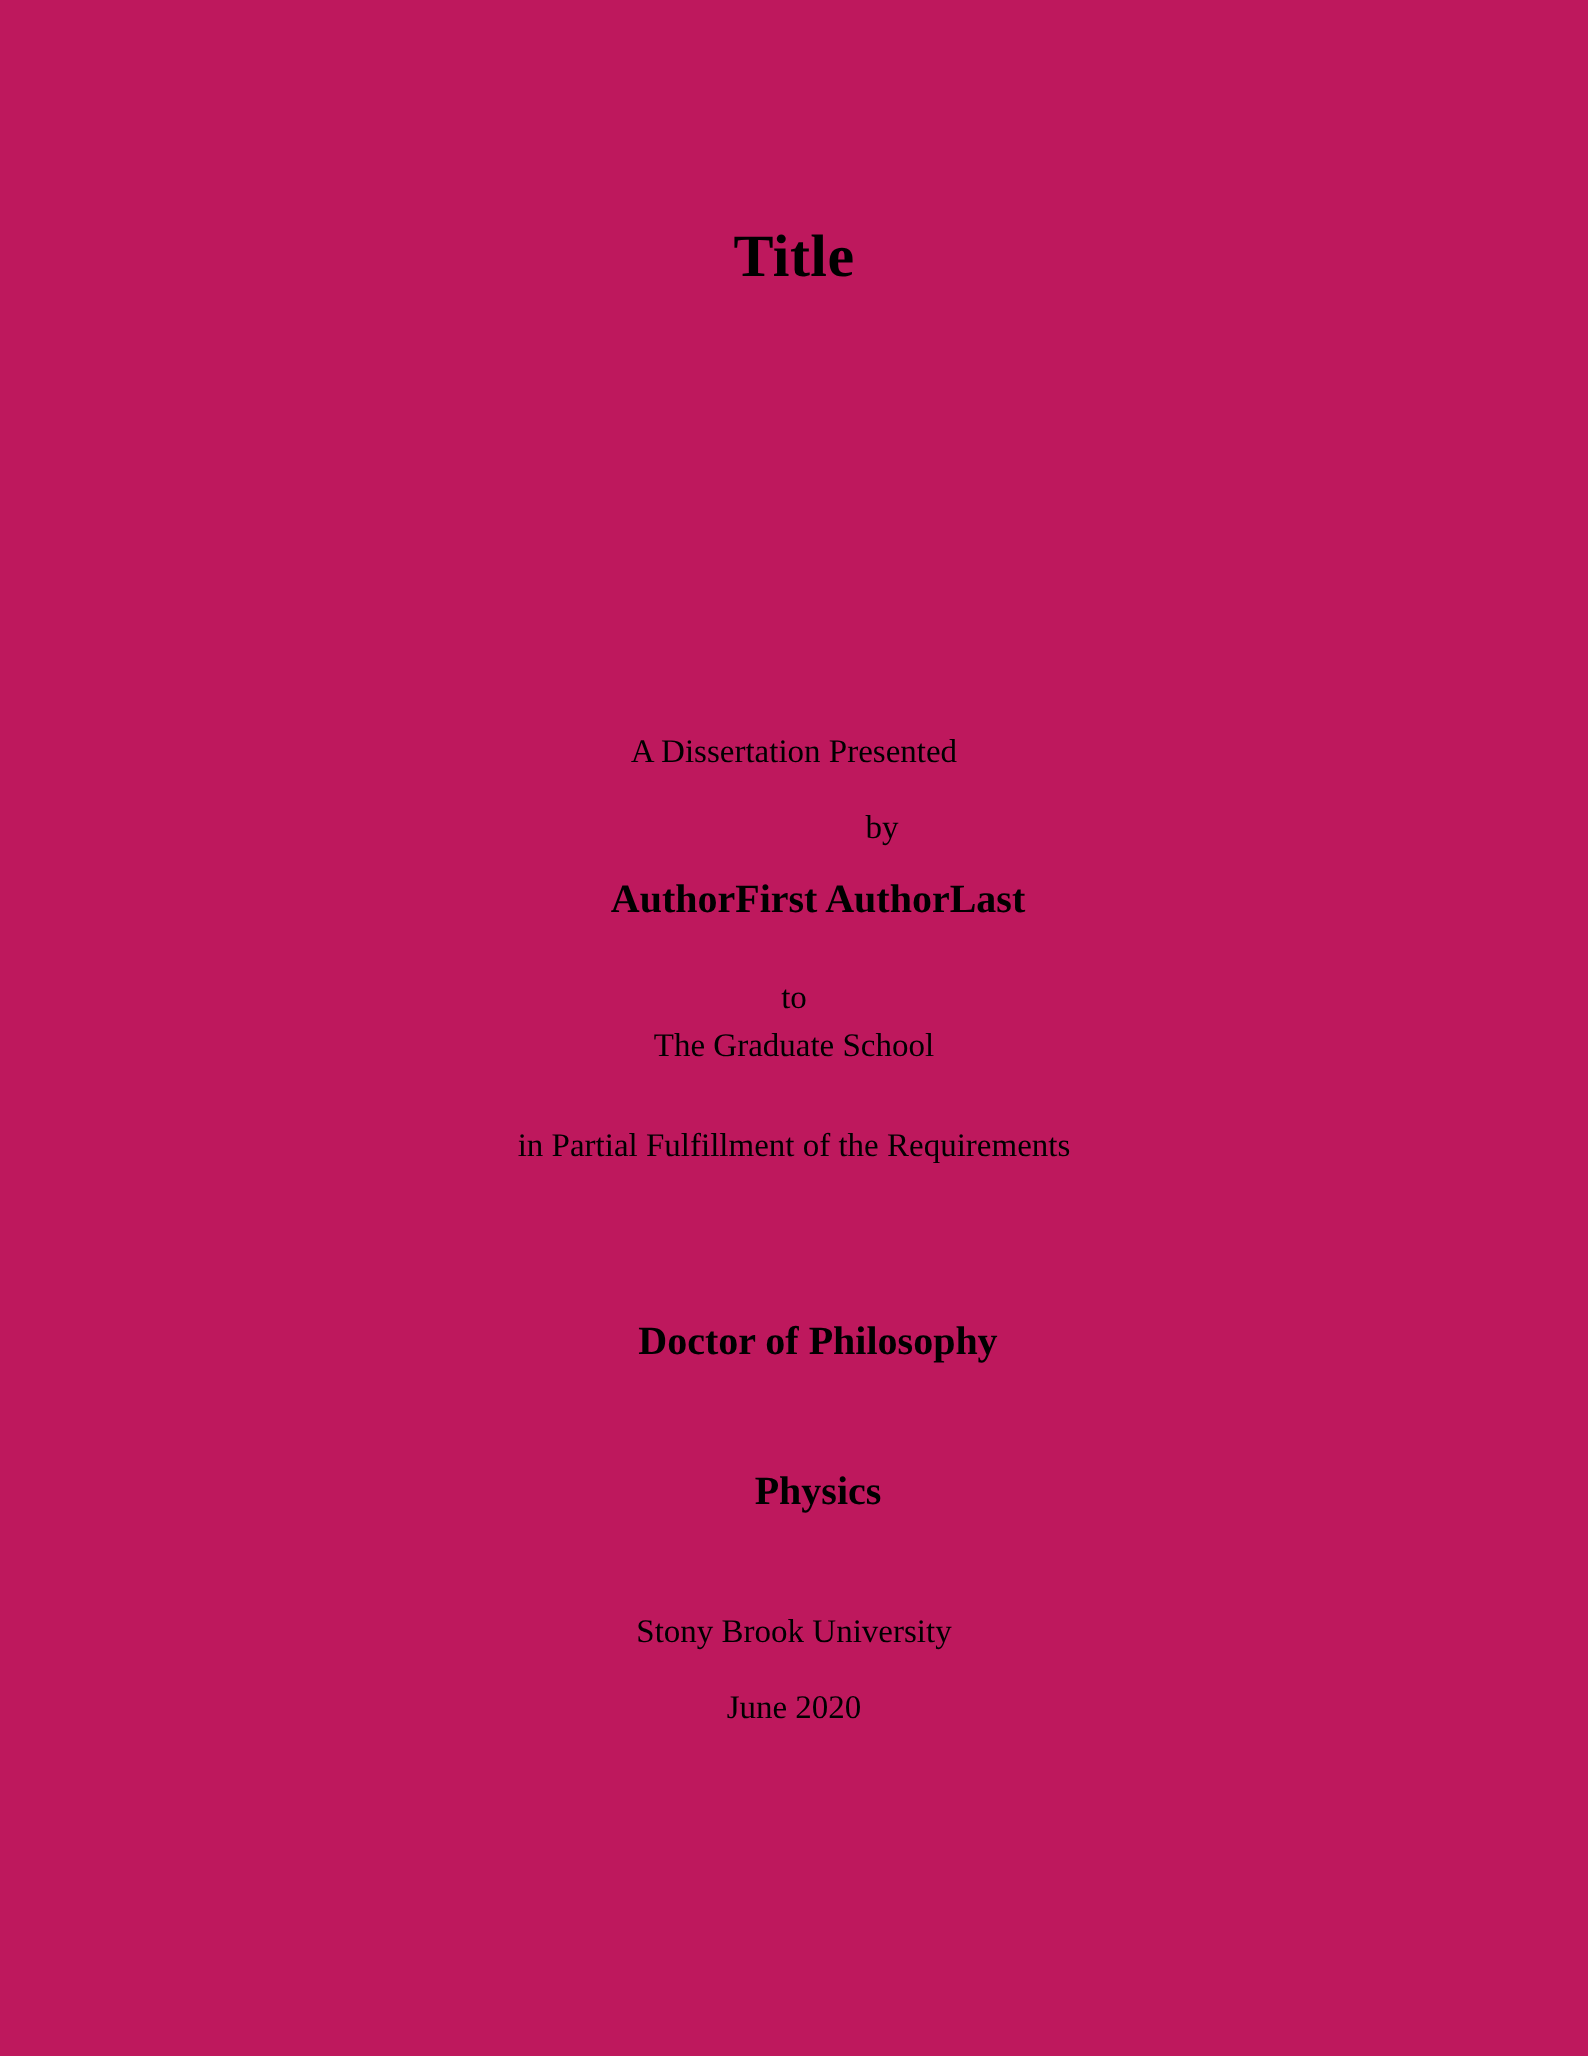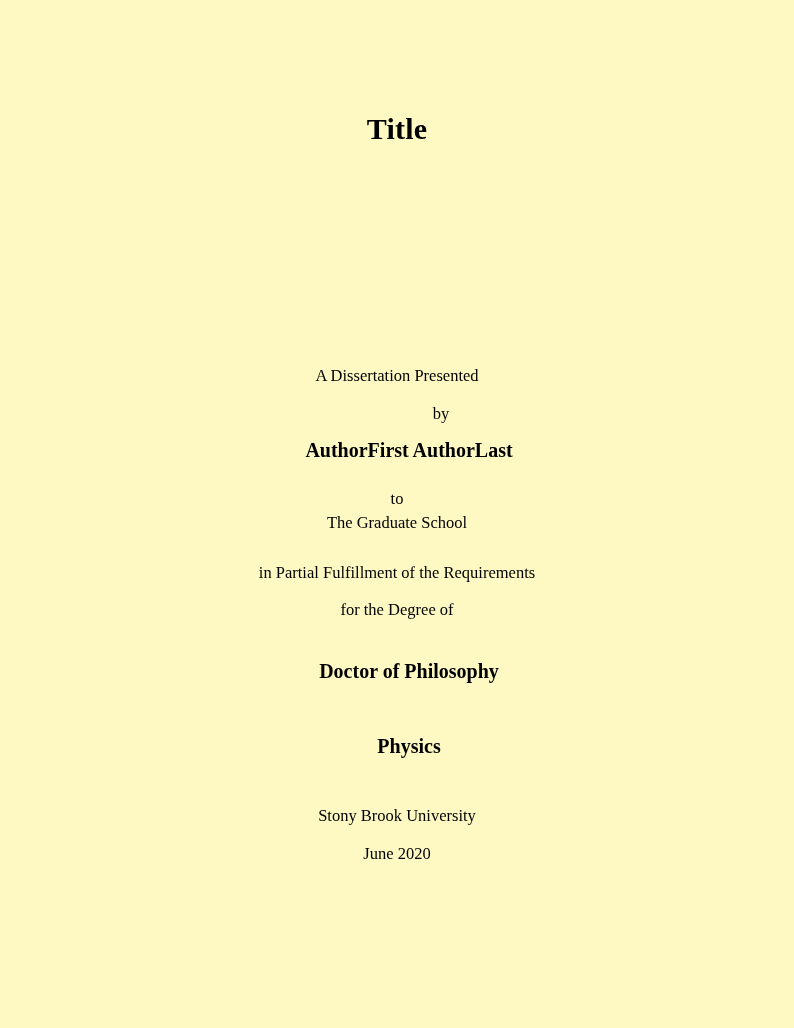--- a/index.html
+++ b/index.html
@@ -13,21 +13,21 @@
     font-family: "Liberation Serif", serif;
     color: #000000;
     position: relative;
     overflow: hidden;
   }
   .page {
     width: 794px;
     height: 1028px;
     position: relative;
     box-sizing: border-box;
-    background: #fef9c3;
+    background: #be185d;
   }
   .center {
     text-align: center;
   }
   .title {
     position: absolute;
     top: 112px;
     left: 0;
     width: 794px;
     font-size: 30px;
@@ -72,21 +72,20 @@
   <div class="block line center l-by">by</div>
 
   <div class="block line line-bold center l-author">AuthorFirst AuthorLast</div>
 
   <div class="block line center l-to">to</div>
 
   <div class="block line center l-school">The Graduate School</div>
 
   <div class="block line center l-partial">in Partial Fulfillment of the Requirements</div>
 
-  <div class="block line center l-degree">for the Degree of</div>
 
   <div class="block line line-bold center l-doctor">Doctor of Philosophy</div>
 
 
   <div class="block line line-bold center l-field">Physics</div>
 
   <div class="block line center l-univ">Stony Brook University</div>
 
   <div class="block line center l-date">June 2020</div>
 

